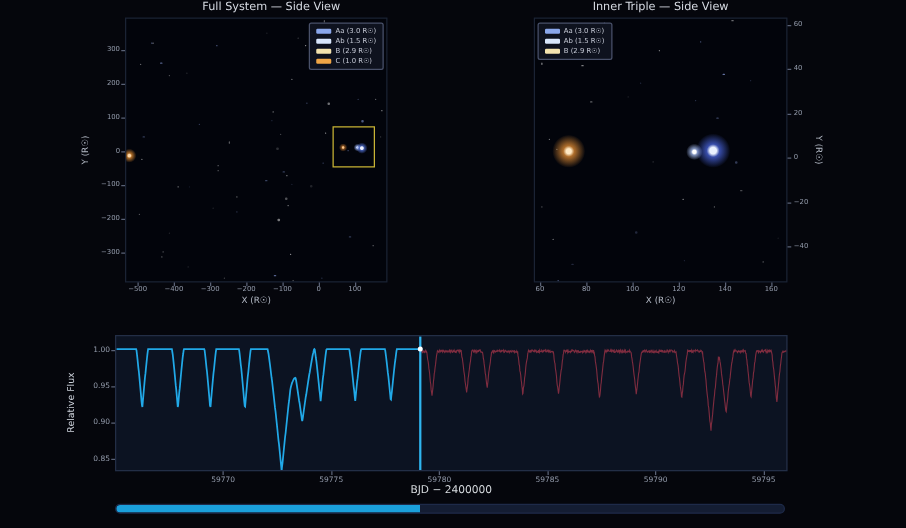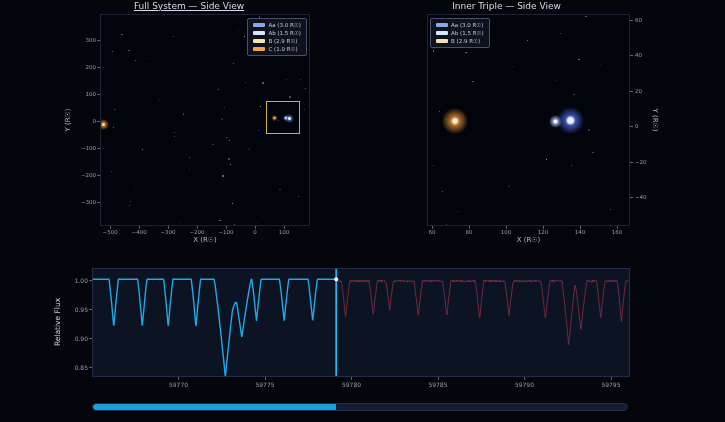--- a/index.html
+++ b/index.html
@@ -3,22 +3,22 @@
 <meta charset="utf-8">
 <style>
   html,body{margin:0;padding:0;background:#05060c;}
   .stage{position:relative;width:725px;height:422px;background:#05060c;overflow:hidden;
          font-family:"DejaVu Sans",sans-serif;color:#c8ccd8;}
   .plot{position:absolute;box-sizing:border-box;overflow:hidden;background:#02040b;border:1px solid #1b2334;}
   #plot0{left:100px;top:14px;width:210px;height:212px;}
   #plot1{left:427px;top:14px;width:203px;height:212px;}
   #plotF{left:92px;top:268px;width:538px;height:109px;background:#0c1322;border:1px solid #232e46;}
   .ptitle{position:absolute;text-align:center;font-size:9px;font-weight:500;color:#d6dae2;}
-  #titleL{left:84px;top:1px;width:210px;text-decoration:underline;}
-  #titleR{left:405px;top:1px;width:203px;}
+  #titleL{left:112px;top:1px;width:210px;}
+  #titleR{left:427px;top:1px;width:203px;}
   .alab{position:absolute;text-align:center;font-size:7px;color:#b4bac6;}
   #xlab0{left:100px;top:236px;width:210px;}
   #xlab1{left:427px;top:236px;width:203px;}
   #xlabF{left:92px;top:387px;width:538px;font-size:8.5px;color:#d6dade;}
   .ylab{position:absolute;white-space:nowrap;font-size:7px;color:#b4bac6;
         transform:translate(-50%,-50%) rotate(-90deg);}
   #ylab0{left:68px;top:120px;}
   #ylab1{left:655px;top:120px;transform:translate(-50%,-50%) rotate(90deg);}
   #ylabF{left:57px;top:322px;font-size:7.5px;color:#ccd1da;}
   .tick{position:absolute;font-size:5.5px;color:#949cac;white-space:nowrap;}
@@ -187,20 +187,21 @@
 
   <div class="plot" id="plotF">
       <svg width="538" height="109" viewBox="0 0 538 109">
         <polyline points="243.2,12.5 243.5,11.4 243.8,11.9 244.2,11.6 244.5,13.0 244.8,11.3 245.1,13.0 245.4,12.8 245.7,12.2 246.0,11.7 246.3,12.3 246.6,12.9 247.0,12.3 247.3,11.5 247.6,12.5 247.9,12.7 248.2,12.1 248.5,13.0 248.8,15.7 249.1,18.4 249.5,20.2 249.8,22.3 250.1,25.7 250.4,27.5 250.7,29.8 251.0,33.5 251.3,36.8 251.6,38.2 251.9,42.7 252.3,45.1 252.6,47.6 252.9,45.2 253.2,42.5 253.5,39.7 253.8,35.9 254.1,33.8 254.4,29.9 254.7,28.7 255.1,24.8 255.4,22.9 255.7,20.1 256.0,17.5 256.3,15.1 256.6,14.0 256.9,11.8 257.2,11.4 257.5,12.1 257.9,12.7 258.2,13.0 258.5,11.7 258.8,11.0 259.1,11.9 259.4,12.4 259.7,11.5 260.0,11.3 260.4,12.0 260.7,11.6 261.0,12.5 261.3,11.5 261.6,11.8 261.9,11.4 262.2,12.7 262.5,11.5 262.8,12.9 263.2,12.5 263.5,11.7 263.8,12.3 264.1,12.4 264.4,11.3 264.7,12.9 265.0,11.4 265.3,13.0 265.6,11.9 266.0,11.9 266.3,11.6 266.6,13.0 266.9,11.0 267.2,11.3 267.5,12.7 267.8,11.9 268.1,11.4 268.4,11.1 268.8,12.8 269.1,12.9 269.4,12.2 269.7,11.6 270.0,12.0 270.3,11.2 270.6,12.2 270.9,12.1 271.2,12.9 271.6,13.0 271.9,11.3 272.2,12.3 272.5,11.5 272.8,11.1 273.1,11.5 273.4,11.4 273.7,11.2 274.1,12.4 274.4,13.0 274.7,11.3 275.0,11.8 275.3,11.3 275.6,12.6 275.9,11.0 276.2,13.9 276.5,16.6 276.9,17.7 277.2,20.4 277.5,22.5 277.8,25.2 278.1,28.0 278.4,29.9 278.7,32.0 279.0,35.8 279.3,37.6 279.7,40.4 280.0,42.5 280.3,45.0 280.6,42.3 280.9,40.4 281.2,38.0 281.5,33.5 281.8,32.0 282.1,29.2 282.5,26.4 282.8,23.5 283.1,21.5 283.4,20.0 283.7,16.7 284.0,15.5 284.3,12.3 284.6,11.5 284.9,11.1 285.3,11.1 285.6,12.0 285.9,12.6 286.2,12.3 286.5,11.2 286.8,11.6 287.1,12.7 287.4,11.7 287.8,11.2 288.1,12.4 288.4,13.0 288.7,11.6 289.0,12.8 289.3,11.0 289.6,12.1 289.9,12.2 290.2,11.3 290.6,11.0 290.9,11.3 291.2,11.0 291.5,12.3 291.8,12.8 292.1,12.5 292.4,12.7 292.7,12.9 293.0,12.9 293.4,15.2 293.7,18.0 294.0,19.0 294.3,21.9 294.6,24.2 294.9,26.5 295.2,29.8 295.5,30.8 295.8,33.8 296.2,37.2 296.5,39.6 296.8,41.1 297.1,38.4 297.4,35.8 297.7,32.2 298.0,29.0 298.3,27.2 298.7,24.1 299.0,22.6 299.3,20.5 299.6,17.2 299.9,15.8 300.2,13.1 300.5,12.8 300.8,12.1 301.1,11.7 301.5,12.8 301.8,11.9 302.1,12.9 302.4,11.7 302.7,11.5 303.0,12.0 303.3,12.6 303.6,12.3 303.9,12.0 304.3,12.2 304.6,11.5 304.9,12.0 305.2,11.2 305.5,11.3 305.8,11.7 306.1,12.0 306.4,12.0 306.7,11.2 307.1,12.5 307.4,12.6 307.7,12.3 308.0,11.0 308.3,12.2 308.6,11.9 308.9,11.5 309.2,11.3 309.5,11.6 309.9,11.0 310.2,13.0 310.5,12.9 310.8,11.7 311.1,11.5 311.4,11.3 311.7,12.1 312.0,12.3 312.4,12.0 312.7,12.8 313.0,12.7 313.3,12.0 313.6,12.4 313.9,11.9 314.2,12.9 314.5,11.4 314.8,12.8 315.2,11.8 315.5,12.0 315.8,11.6 316.1,12.4 316.4,12.7 316.7,12.1 317.0,11.7 317.3,11.5 317.6,11.9 318.0,12.4 318.3,11.9 318.6,12.9 318.9,11.9 319.2,12.2 319.5,12.7 319.8,12.5 320.1,12.7 320.4,11.8 320.8,12.9 321.1,12.1 321.4,15.7 321.7,16.9 322.0,19.5 322.3,22.6 322.6,23.4 322.9,27.7 323.2,28.7 323.6,31.3 323.9,35.0 324.2,36.7 324.5,39.9 324.8,42.0 325.1,46.1 325.4,45.6 325.7,41.3 326.1,40.0 326.4,37.0 326.7,33.3 327.0,31.6 327.3,28.9 327.6,25.0 327.9,22.4 328.2,20.5 328.5,19.1 328.9,17.3 329.2,13.8 329.5,12.7 329.8,11.3 330.1,12.1 330.4,12.2 330.7,12.5 331.0,11.1 331.3,12.5 331.7,12.8 332.0,11.5 332.3,11.8 332.6,11.1 332.9,11.5 333.2,11.2 333.5,11.6 333.8,12.3 334.1,12.2 334.5,11.4 334.8,12.1 335.1,11.2 335.4,11.6 335.7,11.4 336.0,12.6 336.3,12.9 336.6,11.9 337.0,12.2 337.3,12.8 337.6,12.9 337.9,11.1 338.2,12.2 338.5,12.9 338.8,11.2 339.1,12.0 339.4,12.1 339.8,12.5 340.1,12.3 340.4,11.2 340.7,11.7 341.0,12.5 341.3,11.9 341.6,11.6 341.9,12.1 342.2,11.2 342.6,11.4 342.9,11.6 343.2,11.0 343.5,12.0 343.8,11.4 344.1,12.3 344.4,12.0 344.7,12.0 345.0,11.4 345.4,12.2 345.7,11.2 346.0,11.4 346.3,12.5 346.6,11.9 346.9,11.5 347.2,12.6 347.5,12.9 347.8,12.6 348.2,12.2 348.5,12.1 348.8,12.0 349.1,12.2 349.4,13.0 349.7,12.7 350.0,14.6 350.3,18.4 350.7,20.9 351.0,21.9 351.3,25.8 351.6,27.5 351.9,29.6 352.2,32.2 352.5,36.3 352.8,39.2 353.1,40.6 353.5,43.5 353.8,45.9 354.1,44.0 354.4,40.5 354.7,38.6 355.0,35.5 355.3,32.1 355.6,29.8 355.9,27.3 356.3,25.9 356.6,22.6 356.9,19.6 357.2,18.1 357.5,14.7 357.8,13.9 358.1,11.2 358.4,11.1 358.7,11.4 359.1,12.0 359.4,12.7 359.7,11.3 360.0,12.5 360.3,11.1 360.6,11.0 360.9,12.1 361.2,13.0 361.5,11.6 361.9,12.8 362.2,12.7 362.5,12.2 362.8,12.1 363.1,12.3 363.4,12.8 363.7,11.4 364.0,12.7 364.4,11.1 364.7,11.6 365.0,11.0 365.3,11.4 365.6,11.4 365.9,11.3 366.2,12.2 366.5,12.8 366.8,12.3 367.2,11.7 367.5,11.0 367.8,11.2 368.1,12.9 368.4,11.4 368.7,12.8 369.0,11.9 369.3,11.5 369.6,11.5 370.0,12.9 370.3,12.5 370.6,12.8 370.9,13.0 371.2,12.3 371.5,12.1 371.8,12.6 372.1,12.3 372.4,12.1 372.8,12.1 373.1,13.0 373.4,12.1 373.7,12.7 374.0,12.7 374.3,11.4 374.6,11.6 374.9,12.2 375.3,12.1 375.6,12.9 375.9,11.1 376.2,12.3 376.5,11.6 376.8,12.8 377.1,11.5 377.4,11.9 377.7,12.4 378.1,12.0 378.4,12.8 378.7,12.4 379.0,12.7 379.3,11.3 379.6,12.1 379.9,12.2 380.2,11.1 380.5,12.5 380.9,11.6 381.2,12.3 381.5,13.0 381.8,11.1 382.1,12.5 382.4,13.0 382.7,15.5 383.0,16.4 383.3,20.1 383.7,22.4 384.0,24.5 384.3,26.8 384.6,30.4 384.9,33.9 385.2,36.6 385.5,37.8 385.8,41.5 386.1,45.0 386.5,48.5 386.8,48.0 387.1,45.9 387.4,43.0 387.7,38.8 388.0,37.2 388.3,33.3 388.6,30.7 389.0,27.3 389.3,24.3 389.6,21.4 389.9,20.1 390.2,17.1 390.5,14.7 390.8,12.3 391.1,11.0 391.4,11.5 391.8,12.6 392.1,11.4 392.4,12.7 392.7,11.2 393.0,12.0 393.3,11.9 393.6,11.0 393.9,11.4 394.2,11.8 394.6,12.0 394.9,12.0 395.2,11.9 395.5,11.1 395.8,12.4 396.1,11.2 396.4,12.2 396.7,11.4 397.0,11.1 397.4,11.7 397.7,12.9 398.0,11.3 398.3,11.0 398.6,13.0 398.9,13.0 399.2,12.9 399.5,12.3 399.8,11.8 400.2,11.1 400.5,12.0 400.8,12.5 401.1,11.6 401.4,11.6 401.7,12.9 402.0,11.1 402.3,11.3 402.7,12.8 403.0,11.7 403.3,11.0 403.6,12.1 403.9,13.0 404.2,12.4 404.5,11.7 404.8,12.5 405.1,11.5 405.5,12.8 405.8,12.3 406.1,12.5 406.4,11.3 406.7,12.3 407.0,11.6 407.3,11.2 407.6,13.0 407.9,12.6 408.3,12.5 408.6,12.8 408.9,12.1 409.2,12.3 409.5,11.8 409.8,12.1 410.1,12.5 410.4,12.7 410.7,11.3 411.1,12.4 411.4,12.4 411.7,12.8 412.0,13.6 412.3,16.5 412.6,17.9 412.9,20.3 413.2,21.8 413.6,25.0 413.9,27.9 414.2,30.6 414.5,32.6 414.8,35.0 415.1,38.2 415.4,41.0 415.7,43.2 416.0,46.4 416.4,43.2 416.7,40.9 417.0,38.2 417.3,34.9 417.6,32.4 417.9,29.6 418.2,28.6 418.5,25.1 418.8,22.3 419.2,19.8 419.5,17.4 419.8,15.4 420.1,13.6 420.4,12.9 420.7,12.9 421.0,11.7 421.3,13.0 421.6,11.5 422.0,11.7 422.3,12.2 422.6,11.2 422.9,11.6 423.2,11.5 423.5,12.2 423.8,11.1 424.1,11.0 424.4,11.7 424.8,12.7 425.1,12.4 425.4,12.5 425.7,12.4 426.0,12.4 426.3,11.1 426.6,12.9 426.9,13.0 427.3,12.5 427.6,11.8 427.9,11.2 428.2,11.6 428.5,12.6 428.8,11.8 429.1,12.7 429.4,12.8 429.7,13.0 430.1,11.8 430.4,13.0 430.7,11.6 431.0,13.0 431.3,12.6 431.6,11.8 431.9,11.4 432.2,12.7 432.5,12.9 432.9,12.9 433.2,12.5 433.5,13.0 433.8,12.4 434.1,13.0 434.4,11.3 434.7,11.8 435.0,11.4 435.3,12.2 435.7,12.2 436.0,11.3 436.3,11.2 436.6,12.9 436.9,11.0 437.2,12.9 437.5,12.0 437.8,12.6 438.1,12.7 438.5,12.8 438.8,11.5 439.1,11.7 439.4,12.5 439.7,12.8 440.0,12.6 440.3,12.3 440.6,11.0 441.0,11.0 441.3,11.8 441.6,12.9 441.9,12.1 442.2,12.0 442.5,11.3 442.8,12.4 443.1,12.5 443.4,11.1 443.8,11.0 444.1,11.0 444.4,11.1 444.7,11.9 445.0,12.4 445.3,11.8 445.6,12.1 445.9,12.3 446.2,12.8 446.6,11.5 446.9,12.3 447.2,13.0 447.5,12.8 447.8,12.5 448.1,14.8 448.4,16.8 448.7,18.5 449.0,21.2 449.4,23.1 449.7,25.5 450.0,29.0 450.3,31.8 450.6,33.5 450.9,36.6 451.2,39.9 451.5,41.8 451.9,44.4 452.2,48.4 452.5,48.7 452.8,45.4 453.1,44.2 453.4,39.8 453.7,38.5 454.0,34.4 454.3,31.3 454.7,29.6 455.0,28.0 455.3,25.0 455.6,21.7 455.9,19.4 456.2,17.5 456.5,15.8 456.8,14.3 457.1,11.4 457.5,12.1 457.8,12.0 458.1,11.5 458.4,12.1 458.7,11.4 459.0,11.4 459.3,12.5 459.6,11.0 459.9,12.0 460.3,11.1 460.6,13.0 460.9,12.8 461.2,12.0 461.5,12.7 461.8,11.6 462.1,11.2 462.4,11.4 462.7,11.5 463.1,12.2 463.4,11.0 463.7,11.6 464.0,11.4 464.3,11.5 464.6,11.6 464.9,11.0 465.2,11.6 465.6,11.7 465.9,11.9 466.2,12.8 466.5,12.8 466.8,11.9 467.1,12.1 467.4,12.1 467.7,11.2 468.0,11.5 468.4,12.0 468.7,13.0 469.0,12.0 469.3,16.0 469.6,17.7 469.9,20.1 470.2,21.3 470.5,25.2 470.8,28.0 471.2,29.6 471.5,32.9 471.8,35.3 472.1,39.6 472.4,43.1 472.7,45.9 473.0,48.4 473.3,50.6 473.6,55.3 474.0,57.2 474.3,60.8 474.6,64.5 474.9,68.0 475.2,69.4 475.5,72.8 475.8,75.5 476.1,70.5 476.5,68.2 476.8,65.0 477.1,62.5 477.4,58.6 477.7,55.5 478.0,52.3 478.3,49.3 478.6,47.0 478.9,43.0 479.3,41.0 479.6,37.1 479.9,33.6 480.2,31.5 480.5,27.9 480.8,24.9 481.1,22.8 481.4,21.6 481.7,17.2 482.1,17.9 482.4,16.4 482.7,18.3 483.0,20.3 483.3,21.7 483.6,24.2 483.9,26.5 484.2,29.9 484.5,32.0 484.9,35.0 485.2,38.3 485.5,40.2 485.8,43.0 486.1,45.7 486.4,48.2 486.7,51.6 487.0,53.5 487.3,57.0 487.7,59.9 488.0,60.4 488.3,57.3 488.6,54.1 488.9,52.0 489.2,49.3 489.5,45.1 489.8,42.6 490.2,39.6 490.5,37.9 490.8,34.8 491.1,33.1 491.4,29.9 491.7,27.3 492.0,24.4 492.3,22.0 492.6,20.8 493.0,18.1 493.3,16.5 493.6,13.7 493.9,12.1 494.2,11.4 494.5,12.4 494.8,12.1 495.1,11.0 495.4,11.8 495.8,11.8 496.1,11.7 496.4,11.8 496.7,12.5 497.0,13.0 497.3,12.1 497.6,12.2 497.9,11.7 498.2,12.3 498.6,12.4 498.9,12.0 499.2,12.8 499.5,11.5 499.8,13.0 500.1,11.3 500.4,12.5 500.7,12.5 501.0,11.8 501.4,11.0 501.7,12.3 502.0,11.3 502.3,11.6 502.6,11.9 502.9,11.8 503.2,11.6 503.5,13.5 503.9,13.9 504.2,17.7 504.5,18.8 504.8,22.8 505.1,23.9 505.4,27.8 505.7,30.2 506.0,33.5 506.3,36.9 506.7,39.2 507.0,41.4 507.3,44.9 507.6,47.8 507.9,48.4 508.2,45.0 508.5,42.2 508.8,39.0 509.1,35.6 509.5,33.1 509.8,29.2 510.1,28.2 510.4,24.8 510.7,21.2 511.0,20.3 511.3,17.5 511.6,14.9 511.9,13.3 512.3,11.7 512.6,11.5 512.9,11.8 513.2,11.6 513.5,12.4 513.8,13.0 514.1,11.6 514.4,11.8 514.8,12.4 515.1,12.2 515.4,13.0 515.7,12.6 516.0,11.6 516.3,11.2 516.6,12.5 516.9,11.2 517.2,11.9 517.6,12.8 517.9,12.5 518.2,11.5 518.5,11.3 518.8,11.3 519.1,11.0 519.4,11.7 519.7,11.1 520.0,13.0 520.4,12.3 520.7,12.0 521.0,12.7 521.3,11.4 521.6,12.2 521.9,11.4 522.2,11.6 522.5,12.2 522.8,11.3 523.2,12.2 523.5,11.6 523.8,11.2 524.1,12.1 524.4,13.5 524.7,14.9 525.0,19.2 525.3,20.7 525.6,24.4 526.0,26.6 526.3,29.8 526.6,33.1 526.9,35.7 527.2,39.2 527.5,41.5 527.8,46.2 528.1,49.5 528.5,52.6 528.8,50.2 529.1,45.3 529.4,42.5 529.7,39.4 530.0,36.3 530.3,32.7 530.6,30.0 530.9,28.2 531.3,23.7 531.6,21.8 531.9,18.6 532.2,16.6 532.5,13.5 532.8,12.8 533.1,12.8 533.4,11.5 533.7,12.8 534.1,12.6 534.4,12.3 534.7,12.1 535.0,12.2 535.3,11.7 535.6,11.8 535.9,12.0 536.2,12.2 536.5,11.0 536.9,11.1 537.2,12.1 537.5,11.6 537.8,11.7" fill="none" stroke="#7e2c3f" stroke-width="0.9"></polyline>
         <polyline points="0.0,10.3 0.3,10.3 0.6,10.3 0.9,10.3 1.2,10.3 1.6,10.3 1.9,10.3 2.2,10.3 2.5,10.3 2.8,10.3 3.1,10.3 3.4,10.3 3.7,10.3 4.0,10.3 4.4,10.3 4.7,10.3 5.0,10.3 5.3,10.3 5.6,10.3 5.9,10.3 6.2,10.3 6.5,10.3 6.9,10.3 7.2,10.3 7.5,10.3 7.8,10.3 8.1,10.3 8.4,10.3 8.7,10.3 9.0,10.3 9.3,10.3 9.7,10.3 10.0,10.3 10.3,10.3 10.6,10.3 10.9,10.3 11.2,10.3 11.5,10.3 11.8,10.3 12.1,10.3 12.5,10.3 12.8,10.3 13.1,10.3 13.4,10.3 13.7,10.3 14.0,10.3 14.3,10.3 14.6,10.3 14.9,10.3 15.3,10.3 15.6,10.3 15.9,10.3 16.2,11.4 16.5,13.8 16.8,16.5 17.1,19.3 17.4,22.3 17.7,25.3 18.1,28.4 18.4,31.6 18.7,34.9 19.0,38.2 19.3,41.5 19.6,45.0 19.9,48.4 20.2,51.9 20.6,55.5 20.9,56.6 21.2,53.1 21.5,49.6 21.8,46.1 22.1,42.7 22.4,39.3 22.7,36.0 23.0,32.7 23.4,29.5 23.7,26.3 24.0,23.3 24.3,20.3 24.6,17.4 24.9,14.7 25.2,12.2 25.5,10.3 25.8,10.3 26.2,10.3 26.5,10.3 26.8,10.3 27.1,10.3 27.4,10.3 27.7,10.3 28.0,10.3 28.3,10.3 28.6,10.3 29.0,10.3 29.3,10.3 29.6,10.3 29.9,10.3 30.2,10.3 30.5,10.3 30.8,10.3 31.1,10.3 31.4,10.3 31.8,10.3 32.1,10.3 32.4,10.3 32.7,10.3 33.0,10.3 33.3,10.3 33.6,10.3 33.9,10.3 34.3,10.3 34.6,10.3 34.9,10.3 35.2,10.3 35.5,10.3 35.8,10.3 36.1,10.3 36.4,10.3 36.7,10.3 37.1,10.3 37.4,10.3 37.7,10.3 38.0,10.3 38.3,10.3 38.6,10.3 38.9,10.3 39.2,10.3 39.5,10.3 39.9,10.3 40.2,10.3 40.5,10.3 40.8,10.3 41.1,10.3 41.4,10.3 41.7,10.3 42.0,10.3 42.3,10.3 42.7,10.3 43.0,10.3 43.3,10.3 43.6,10.3 43.9,10.3 44.2,10.3 44.5,10.3 44.8,12.2 45.2,14.7 45.5,17.4 45.8,20.3 46.1,23.3 46.4,26.3 46.7,29.5 47.0,32.7 47.3,36.0 47.6,39.3 48.0,42.7 48.3,46.1 48.6,49.6 48.9,53.1 49.2,56.6 49.5,55.5 49.8,51.9 50.1,48.4 50.4,45.0 50.8,41.5 51.1,38.2 51.4,34.9 51.7,31.6 52.0,28.4 52.3,25.3 52.6,22.3 52.9,19.3 53.2,16.5 53.6,13.8 53.9,11.4 54.2,10.3 54.5,10.3 54.8,10.3 55.1,10.3 55.4,10.3 55.7,10.3 56.0,10.3 56.4,10.3 56.7,10.3 57.0,10.3 57.3,10.3 57.6,10.3 57.9,10.3 58.2,10.3 58.5,10.3 58.9,10.3 59.2,10.3 59.5,10.3 59.8,10.3 60.1,10.3 60.4,10.3 60.7,10.3 61.0,10.3 61.3,10.3 61.7,10.3 62.0,10.3 62.3,10.3 62.6,10.3 62.9,10.3 63.2,10.3 63.5,10.3 63.8,10.3 64.1,10.3 64.5,10.3 64.8,10.3 65.1,10.3 65.4,10.3 65.7,10.3 66.0,10.3 66.3,10.3 66.6,10.3 66.9,10.3 67.3,10.3 67.6,10.3 67.9,10.3 68.2,10.3 68.5,10.3 68.8,10.3 69.1,10.3 69.4,10.3 69.7,10.3 70.1,10.3 70.4,10.3 70.7,11.4 71.0,13.8 71.3,16.5 71.6,19.3 71.9,22.3 72.2,25.3 72.6,28.4 72.9,31.6 73.2,34.9 73.5,38.2 73.8,41.5 74.1,45.0 74.4,48.4 74.7,51.9 75.0,55.5 75.4,56.6 75.7,53.1 76.0,49.6 76.3,46.1 76.6,42.7 76.9,39.3 77.2,36.0 77.5,32.7 77.8,29.5 78.2,26.3 78.5,23.3 78.8,20.3 79.1,17.4 79.4,14.7 79.7,12.2 80.0,10.3 80.3,10.3 80.6,10.3 81.0,10.3 81.3,10.3 81.6,10.3 81.9,10.3 82.2,10.3 82.5,10.3 82.8,10.3 83.1,10.3 83.5,10.3 83.8,10.3 84.1,10.3 84.4,10.3 84.7,10.3 85.0,10.3 85.3,10.3 85.6,10.3 85.9,10.3 86.3,10.3 86.6,10.3 86.9,10.3 87.2,10.3 87.5,10.3 87.8,10.3 88.1,10.3 88.4,10.3 88.7,10.3 89.1,10.3 89.4,10.3 89.7,10.3 90.0,10.3 90.3,10.3 90.6,10.3 90.9,10.3 91.2,10.3 91.5,10.3 91.9,10.3 92.2,10.3 92.5,10.3 92.8,10.3 93.1,10.3 93.4,10.3 93.7,10.3 94.0,10.3 94.3,10.3 94.7,10.3 95.0,10.3 95.3,10.3 95.6,10.3 95.9,10.3 96.2,10.3 96.5,10.3 96.8,10.3 97.2,10.3 97.5,10.3 97.8,10.3 98.1,10.3 98.4,11.7 98.7,14.1 99.0,16.8 99.3,19.6 99.6,22.6 100.0,25.6 100.3,28.8 100.6,32.0 100.9,35.2 101.2,38.6 101.5,41.9 101.8,45.3 102.1,48.8 102.4,52.3 102.8,55.9 103.1,56.2 103.4,52.7 103.7,49.2 104.0,45.7 104.3,42.3 104.6,38.9 104.9,35.6 105.2,32.3 105.6,29.1 105.9,26.0 106.2,22.9 106.5,20.0 106.8,17.1 107.1,14.4 107.4,11.9 107.7,10.3 108.0,10.3 108.4,10.3 108.7,10.3 109.0,10.3 109.3,10.3 109.6,10.3 109.9,10.3 110.2,10.3 110.5,10.3 110.9,10.3 111.2,10.3 111.5,10.3 111.8,10.3 112.1,10.3 112.4,10.3 112.7,10.3 113.0,10.3 113.3,10.3 113.7,10.3 114.0,10.3 114.3,10.3 114.6,10.3 114.9,10.3 115.2,10.3 115.5,10.3 115.8,10.3 116.1,10.3 116.5,10.3 116.8,10.3 117.1,10.3 117.4,10.3 117.7,10.3 118.0,10.3 118.3,10.3 118.6,10.3 118.9,10.3 119.3,10.3 119.6,10.3 119.9,10.3 120.2,10.3 120.5,10.3 120.8,10.3 121.1,10.4 121.4,12.0 121.8,14.0 122.1,16.1 122.4,18.3 122.7,20.6 123.0,22.9 123.3,25.3 123.6,27.8 123.9,30.3 124.2,32.8 124.6,35.4 124.9,38.0 125.2,40.7 125.5,43.3 125.8,46.1 126.1,48.8 126.4,51.6 126.7,54.3 127.0,57.1 127.4,60.0 127.7,62.8 128.0,65.7 128.3,68.6 128.6,71.5 128.9,74.4 129.2,77.4 129.5,80.4 129.8,83.3 130.2,86.3 130.5,89.3 130.8,92.4 131.1,95.4 131.4,98.5 131.7,101.5 132.0,104.6 132.3,107.7 132.6,104.6 133.0,101.5 133.3,98.5 133.6,95.4 133.9,92.4 134.2,89.3 134.5,86.3 134.8,83.3 135.1,80.4 135.5,77.4 135.8,74.4 136.1,71.5 136.4,68.6 136.7,65.7 137.0,62.8 137.3,60.0 137.6,57.1 137.9,54.3 138.3,51.6 138.6,48.8 138.9,46.1 139.2,43.3 139.5,41.5 139.8,40.2 140.1,39.1 140.4,38.1 140.7,37.1 141.1,36.3 141.4,35.6 141.7,34.9 142.0,34.4 142.3,33.9 142.6,33.6 142.9,33.4 143.2,33.3 143.5,33.6 143.9,35.4 144.2,37.4 144.5,39.4 144.8,41.4 145.1,43.4 145.4,45.4 145.7,47.5 146.0,49.6 146.3,51.6 146.7,53.7 147.0,55.9 147.3,58.0 147.6,60.1 147.9,62.3 148.2,64.4 148.5,66.6 148.8,67.8 149.2,65.6 149.5,63.5 149.8,61.3 150.1,59.2 150.4,57.0 150.7,54.9 151.0,52.8 151.3,50.7 151.6,48.6 152.0,46.6 152.3,44.5 152.6,42.5 152.9,40.5 153.2,38.5 153.5,36.5 153.8,34.6 154.1,32.6 154.4,30.7 154.8,28.8 155.1,26.9 155.4,25.1 155.7,23.3 156.0,21.5 156.3,19.8 156.6,18.1 156.9,16.4 157.2,14.8 157.6,13.3 157.9,11.9 158.2,10.6 158.5,10.3 158.8,10.7 159.1,12.7 159.4,14.9 159.7,17.4 160.1,19.9 160.4,22.6 160.7,25.3 161.0,28.1 161.3,30.9 161.6,33.8 161.9,36.7 162.2,39.7 162.5,42.8 162.9,45.8 163.2,48.9 163.5,52.0 163.8,48.9 164.1,45.8 164.4,42.8 164.7,39.7 165.0,36.7 165.3,33.8 165.7,30.9 166.0,28.1 166.3,25.3 166.6,22.6 166.9,19.9 167.2,17.4 167.5,14.9 167.8,12.7 168.1,10.7 168.5,10.3 168.8,10.3 169.1,10.3 169.4,10.3 169.7,10.3 170.0,10.3 170.3,10.3 170.6,10.3 170.9,10.3 171.3,10.3 171.6,10.3 171.9,10.3 172.2,10.3 172.5,10.3 172.8,10.3 173.1,10.3 173.4,10.3 173.8,10.3 174.1,10.3 174.4,10.3 174.7,10.3 175.0,10.3 175.3,10.3 175.6,10.3 175.9,10.3 176.2,10.3 176.6,10.3 176.9,10.3 177.2,10.3 177.5,10.3 177.8,10.3 178.1,10.3 178.4,10.3 178.7,10.3 179.0,10.3 179.4,10.3 179.7,10.3 180.0,10.3 180.3,10.3 180.6,10.3 180.9,10.3 181.2,10.3 181.5,10.3 181.8,10.3 182.2,10.3 182.5,10.3 182.8,10.3 183.1,10.3 183.4,10.3 183.7,10.3 184.0,10.3 184.3,10.3 184.6,10.3 185.0,10.3 185.3,10.3 185.6,10.3 185.9,10.3 186.2,10.3 186.5,10.9 186.8,12.9 187.1,15.2 187.5,17.7 187.8,20.2 188.1,22.9 188.4,25.6 188.7,28.4 189.0,31.2 189.3,34.1 189.6,37.1 189.9,40.1 190.3,43.1 190.6,46.2 190.9,49.3 191.2,51.7 191.5,48.6 191.8,45.5 192.1,42.4 192.4,39.4 192.7,36.4 193.1,33.5 193.4,30.6 193.7,27.8 194.0,25.0 194.3,22.3 194.6,19.6 194.9,17.1 195.2,14.7 195.5,12.4 195.9,10.5 196.2,10.3 196.5,10.3 196.8,10.3 197.1,10.3 197.4,10.3 197.7,10.3 198.0,10.3 198.4,10.3 198.7,10.3 199.0,10.3 199.3,10.3 199.6,10.3 199.9,10.3 200.2,10.3 200.5,10.3 200.8,10.3 201.2,10.3 201.5,10.3 201.8,10.3 202.1,10.3 202.4,10.3 202.7,10.3 203.0,10.3 203.3,10.3 203.6,10.3 204.0,10.3 204.3,10.3 204.6,10.3 204.9,10.3 205.2,10.3 205.5,10.3 205.8,10.3 206.1,10.3 206.4,10.3 206.8,10.3 207.1,10.3 207.4,10.3 207.7,10.3 208.0,10.3 208.3,10.3 208.6,10.3 208.9,10.3 209.2,10.3 209.6,10.3 209.9,10.3 210.2,10.3 210.5,10.3 210.8,10.3 211.1,10.3 211.4,10.3 211.7,10.3 212.1,10.3 212.4,10.3 212.7,10.3 213.0,10.3 213.3,10.3 213.6,10.3 213.9,10.3 214.2,10.3 214.5,10.3 214.9,10.3 215.2,11.5 215.5,13.7 215.8,16.0 216.1,18.5 216.4,21.1 216.7,23.8 217.0,26.5 217.3,29.3 217.7,32.2 218.0,35.1 218.3,38.1 218.6,41.1 218.9,44.1 219.2,47.2 219.5,50.3 219.8,50.6 220.1,47.5 220.5,44.4 220.8,41.4 221.1,38.4 221.4,35.4 221.7,32.5 222.0,29.6 222.3,26.8 222.6,24.1 222.9,21.4 223.3,18.8 223.6,16.3 223.9,13.9 224.2,11.7 224.5,10.3 224.8,10.3 225.1,10.3 225.4,10.3 225.8,10.3 226.1,10.3 226.4,10.3 226.7,10.3 227.0,10.3 227.3,10.3 227.6,10.3 227.9,10.3 228.2,10.3 228.6,10.3 228.9,10.3 229.2,10.3 229.5,10.3 229.8,10.3 230.1,10.3 230.4,10.3 230.7,10.3 231.0,10.3 231.4,10.3 231.7,10.3 232.0,10.3 232.3,10.3 232.6,10.3 232.9,10.3 233.2,10.3 233.5,10.3 233.8,10.3 234.2,10.3 234.5,10.3 234.8,10.3 235.1,10.3 235.4,10.3 235.7,10.3 236.0,10.3 236.3,10.3 236.7,10.3 237.0,10.3 237.3,10.3 237.6,10.3 237.9,10.3 238.2,10.3 238.5,10.3 238.8,10.3 239.1,10.3 239.5,10.3 239.8,10.3 240.1,10.3 240.4,10.3 240.7,10.3 241.0,10.3 241.3,10.3 241.6,10.3 241.9,10.3 242.3,10.3 242.6,10.3 242.9,10.3 243.2,10.3" fill="none" stroke="#21a9e8" stroke-width="1.4"></polyline>
         <line x1="243.22443729900647" x2="243.22443729900647" y1="0" y2="109" stroke="#2fb5ef" stroke-width="1.8"></line>
         <circle cx="243.22443729900647" cy="10.267695582756817" r="2" fill="#ffffff"></circle>
       </svg>
     </div>
   <div class="ylab" id="ylabF">Relative Flux</div>
+  <div class="alab" id="xlabF">BJD − 2400000</div>
 
   <div id="progress" style="background: rgb(20, 29, 51);">
     <div id="progressFill" style="width: 45.5%; background: rgb(26, 159, 219);"></div>
   </div>
 <div class="tick" style="left: 110.138px; top: 232px; transform: translate(-50%, -50%);">−500</div>
     <div class="tmark" style="left: 110.138px; top: 226px; width: 1px; height: 3px;"></div>
     <div class="tick" style="left: 139.103px; top: 232px; transform: translate(-50%, -50%);">−400</div>
     <div class="tmark" style="left: 139.103px; top: 226px; width: 1px; height: 3px;"></div>
     <div class="tick" style="left: 168.069px; top: 232px; transform: translate(-50%, -50%);">−300</div>
     <div class="tmark" style="left: 168.069px; top: 226px; width: 1px; height: 3px;"></div>

